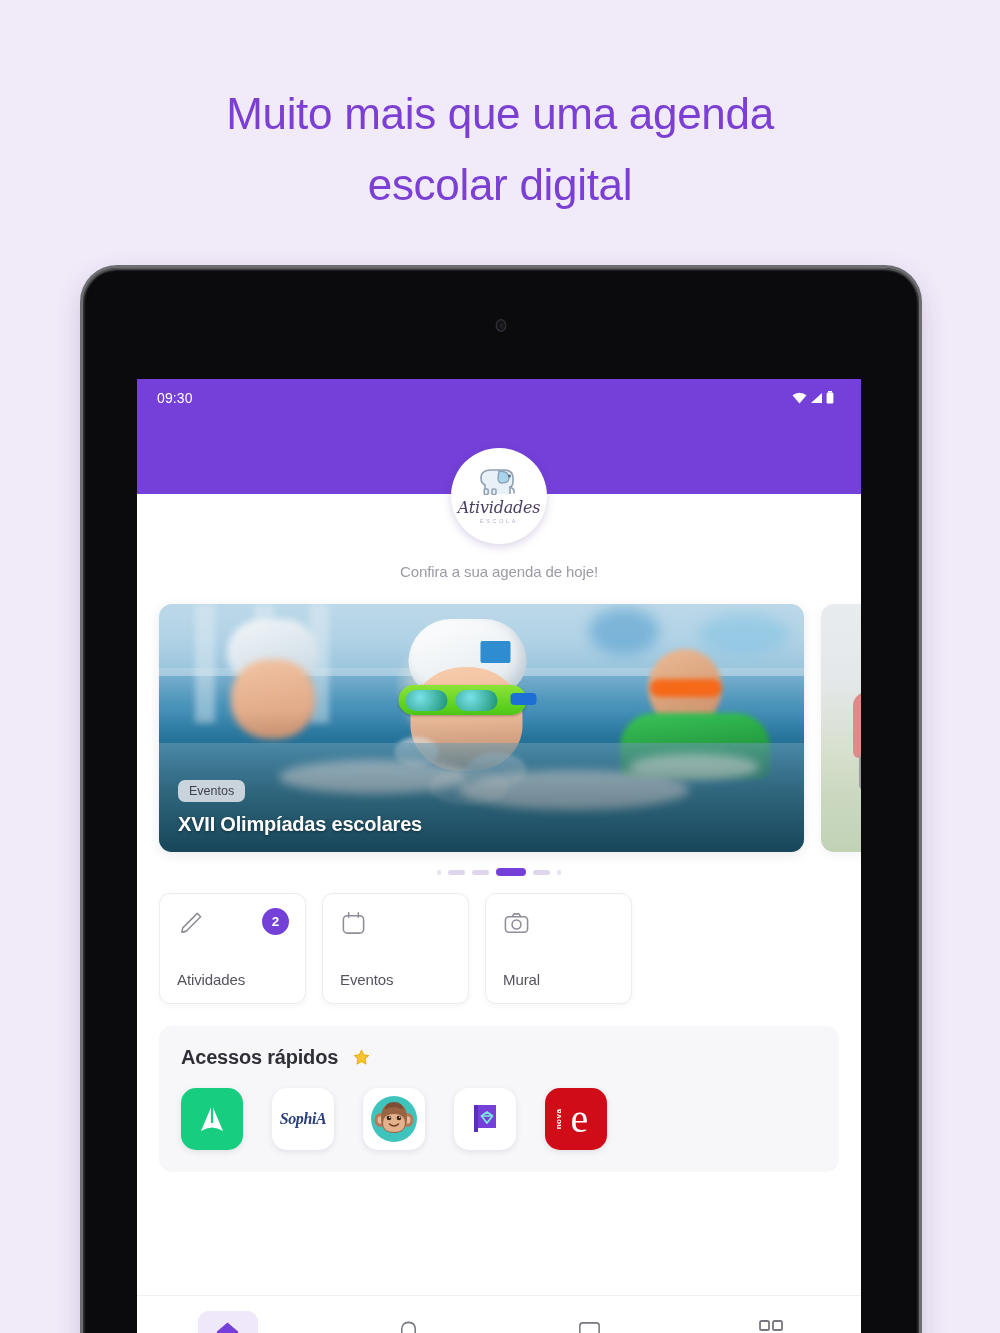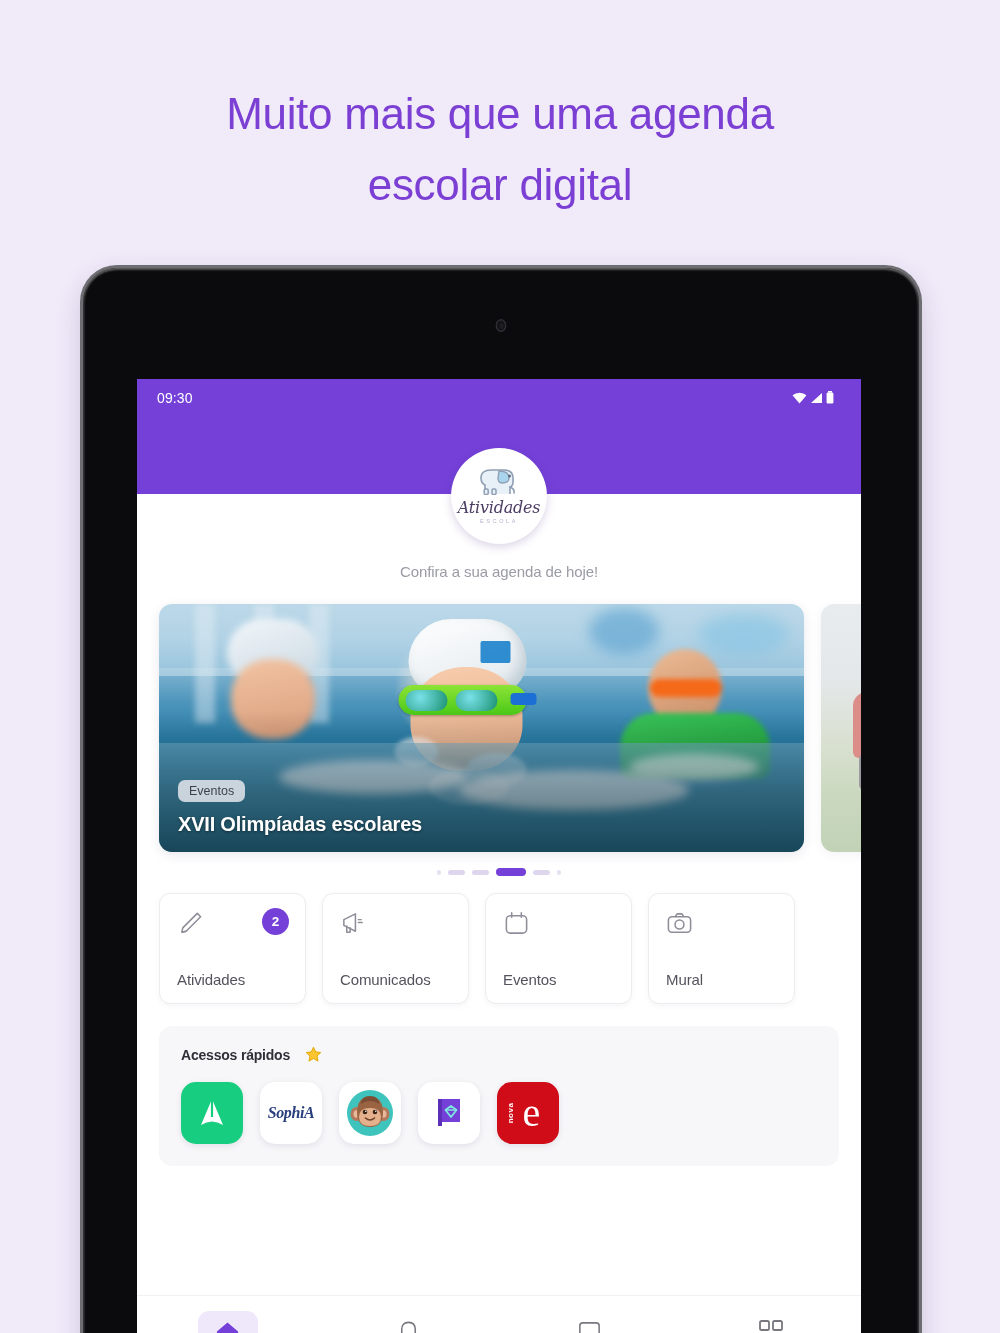--- a/index.html
+++ b/index.html
@@ -413,28 +413,28 @@
   .quick {
     margin: 22px 22px 0 22px;
     background: #f7f7f9;
     border-radius: 13px;
     padding: 20px 0 22px 22px;
   }
   .quick-head {
     display: flex;
     align-items: center;
     gap: 15px;
-    font-size: 14px;
+    font-size: 20px;
     font-weight: bold;
     color: #2f2f38;
     letter-spacing: -.2px;
   }
   .quick-row {
     display: flex;
-    gap: 17px;
+    gap: 29px;
     margin-top: 19px;
   }
   .app-icon {
     width: 62px; height: 62px;
     border-radius: 15px;
     display: flex; align-items: center; justify-content: center;
     box-shadow: 0 2px 6px rgba(40,20,80,.10);
     position: relative;
     overflow: hidden;
     flex: 0 0 auto;
@@ -624,28 +624,20 @@
 
         <div class="tile">
           <svg width="27" height="27" viewBox="0 0 28 28">
             <path d="M21 3.5 L24.5 7 L9.5 22 L5 23 L6 18.5 Z" fill="none" stroke="#8e8e99" stroke-width="1.6" stroke-linejoin="round"></path>
             <path d="M5 23 L9.5 22" stroke="#8e8e99" stroke-width="1.6"></path>
           </svg>
           <div class="tile-badge">2</div>
           <div class="tile-label">Atividades</div>
         </div>
 
-        <div class="tile">
-          <svg width="27" height="27" viewBox="0 0 28 28">
-            <path d="M4 10 L16 4 L16 22 L4 16 Z" fill="none" stroke="#8e8e99" stroke-width="1.6" stroke-linejoin="round"></path>
-            <path d="M7 16 L7 23 L10.5 23 L10.5 17.8" fill="none" stroke="#8e8e99" stroke-width="1.6" stroke-linejoin="round"></path>
-            <path d="M19 10 L22 10 M19 13 L23 13" stroke="#8e8e99" stroke-width="1.5" stroke-linecap="round"></path>
-          </svg>
-          <div class="tile-label">Comunicados</div>
-        </div>
 
         <div class="tile">
           <svg width="27" height="27" viewBox="0 0 28 28">
             <rect x="3.5" y="6" width="21" height="18" rx="4" fill="none" stroke="#8e8e99" stroke-width="1.6"></rect>
             <path d="M9 3 L9 7.5 M19 3 L19 7.5" stroke="#8e8e99" stroke-width="1.6" stroke-linecap="round"></path>
           </svg>
           <div class="tile-label">Eventos</div>
         </div>
 
 

